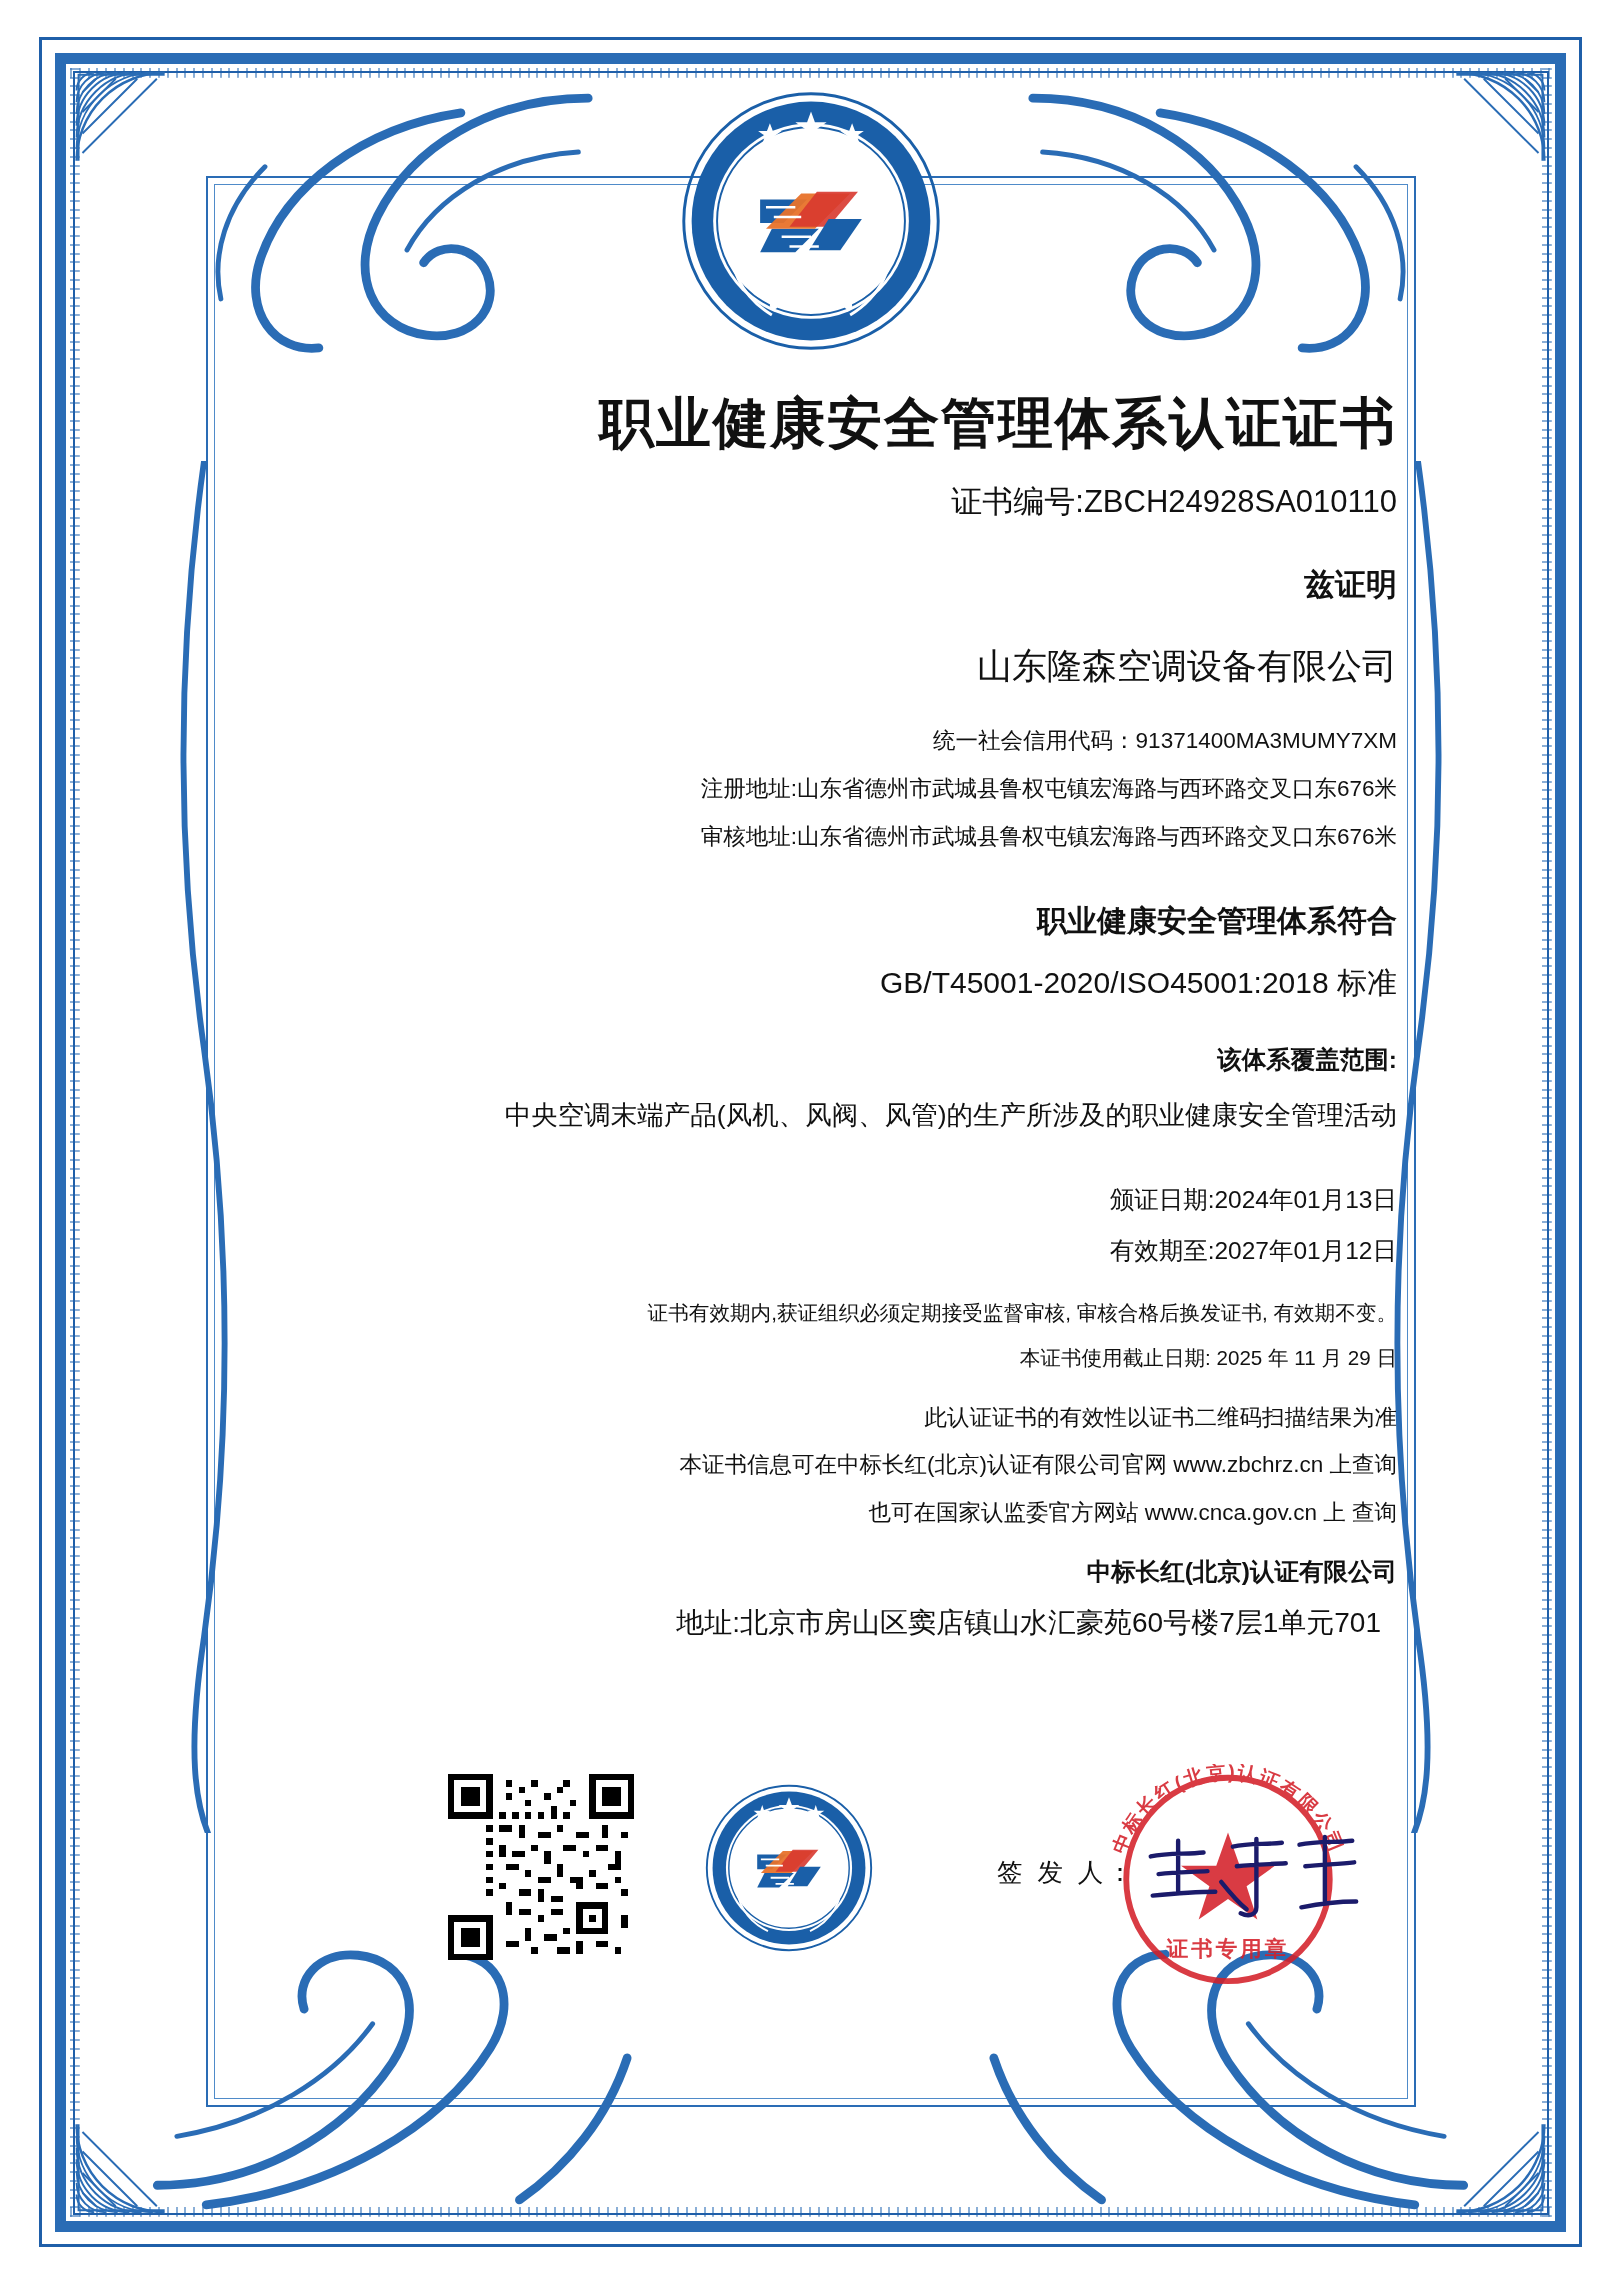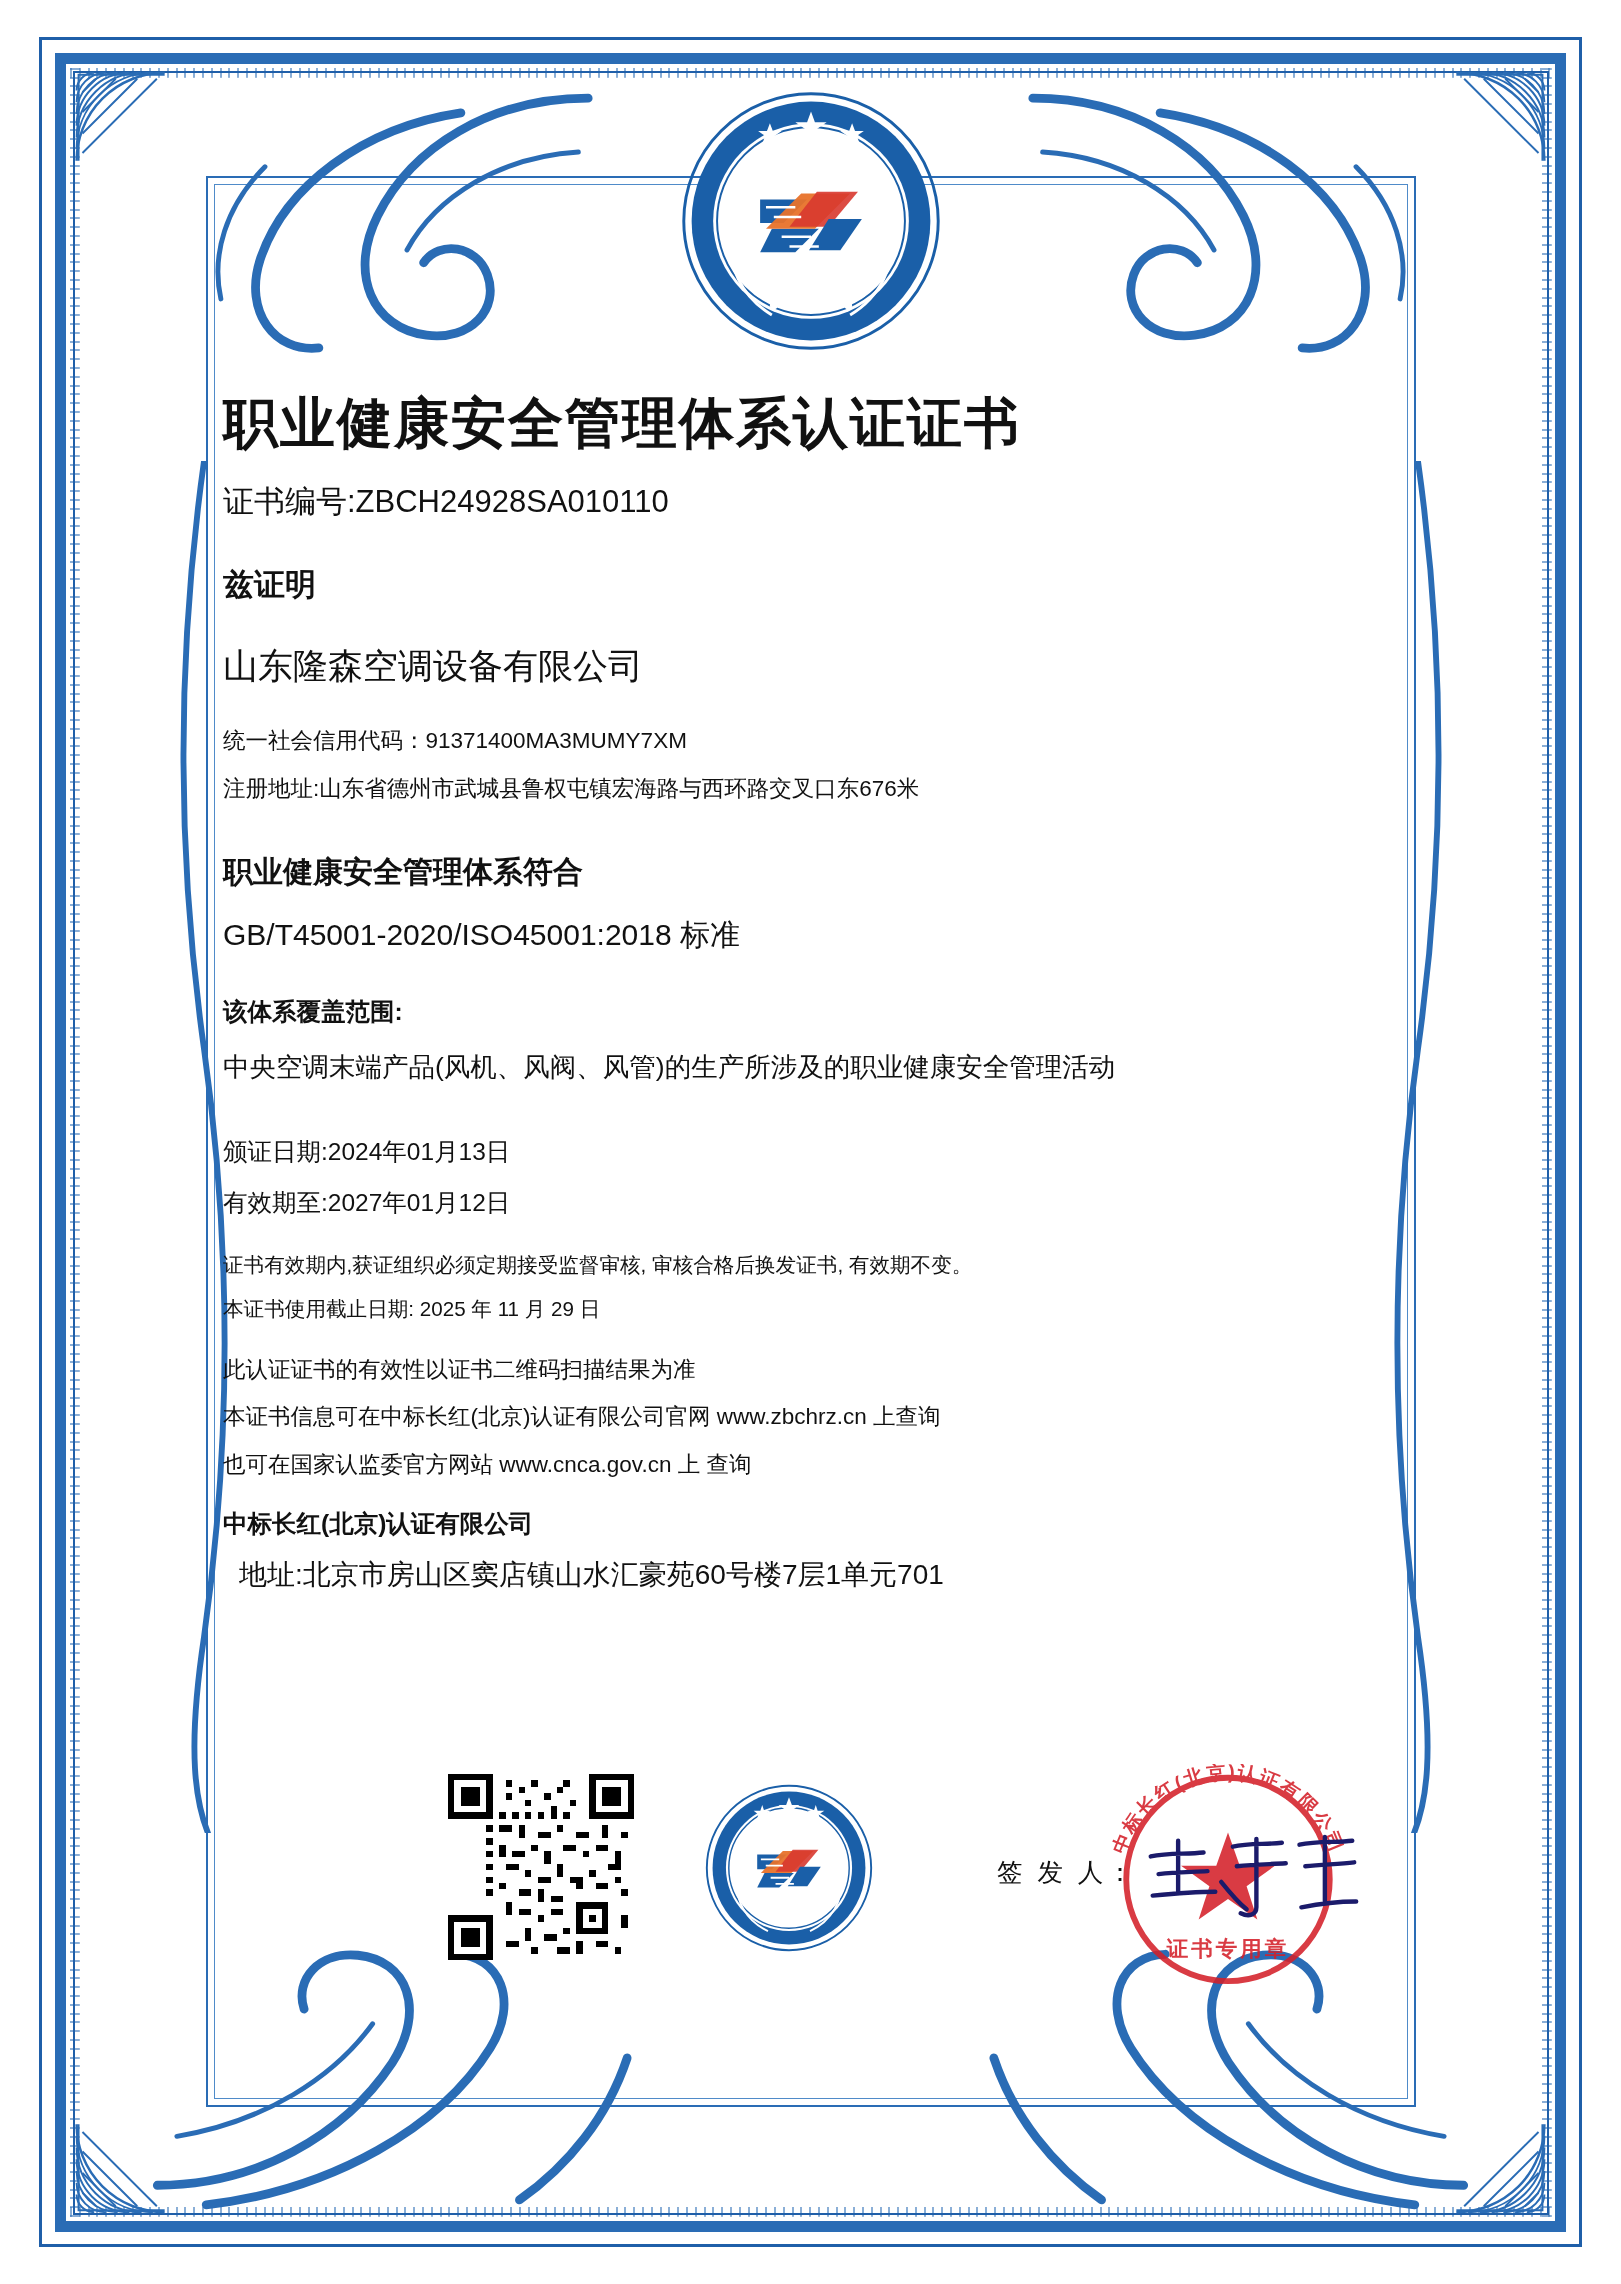--- a/index.html
+++ b/index.html
@@ -80,21 +80,21 @@
     width: 274px;
     height: 274px;
   }
 
   
   .content {
     position: absolute;
     left: 223px;
     top: 392px;
     width: 1174px;
-    text-align: left;
+    text-align: right;
   }
   .cert-title {
     font-size: 55px;
     font-weight: bold;
     letter-spacing: 2px;
     color: #111;
     margin: 0 0 25.5px 0;
     line-height: 1.15;
   }
   .cert-no {
@@ -387,20 +387,21 @@
   </text>
 </svg>
 
 <div class="content">
   <h1 class="cert-title">职业健康安全管理体系认证证书</h1>
   <div class="cert-no">证书编号:ZBCH24928SA010110</div>
   <div class="hereby">兹证明</div>
   <div class="company">山东隆森空调设备有限公司</div>
   <div class="meta-line">统一社会信用代码：91371400MA3MUMY7XM</div>
   <div class="meta-line">注册地址:山东省德州市武城县鲁权屯镇宏海路与西环路交叉口东676米</div>
+  <div class="meta-line">审核地址:山东省德州市武城县鲁权屯镇宏海路与西环路交叉口东676米</div>
   <div class="spacer-30"></div>
   <div class="conform">职业健康安全管理体系符合</div>
   <div class="standard">GB/T45001-2020/ISO45001:2018 标准</div>
   <div class="scope-title">该体系覆盖范围:</div>
   <div class="scope-text">中央空调末端产品(风机、风阀、风管)的生产所涉及的职业健康安全管理活动</div>
   <div class="date-line">颁证日期:2024年01月13日</div>
   <div class="date-line">有效期至:2027年01月12日</div>
   <div class="note-gap"></div>
   <div class="note">证书有效期内,获证组织必须定期接受监督审核, 审核合格后换发证书, 有效期不变。</div>
   <div class="note">本证书使用截止日期: 2025 年 11 月 29 日</div>

